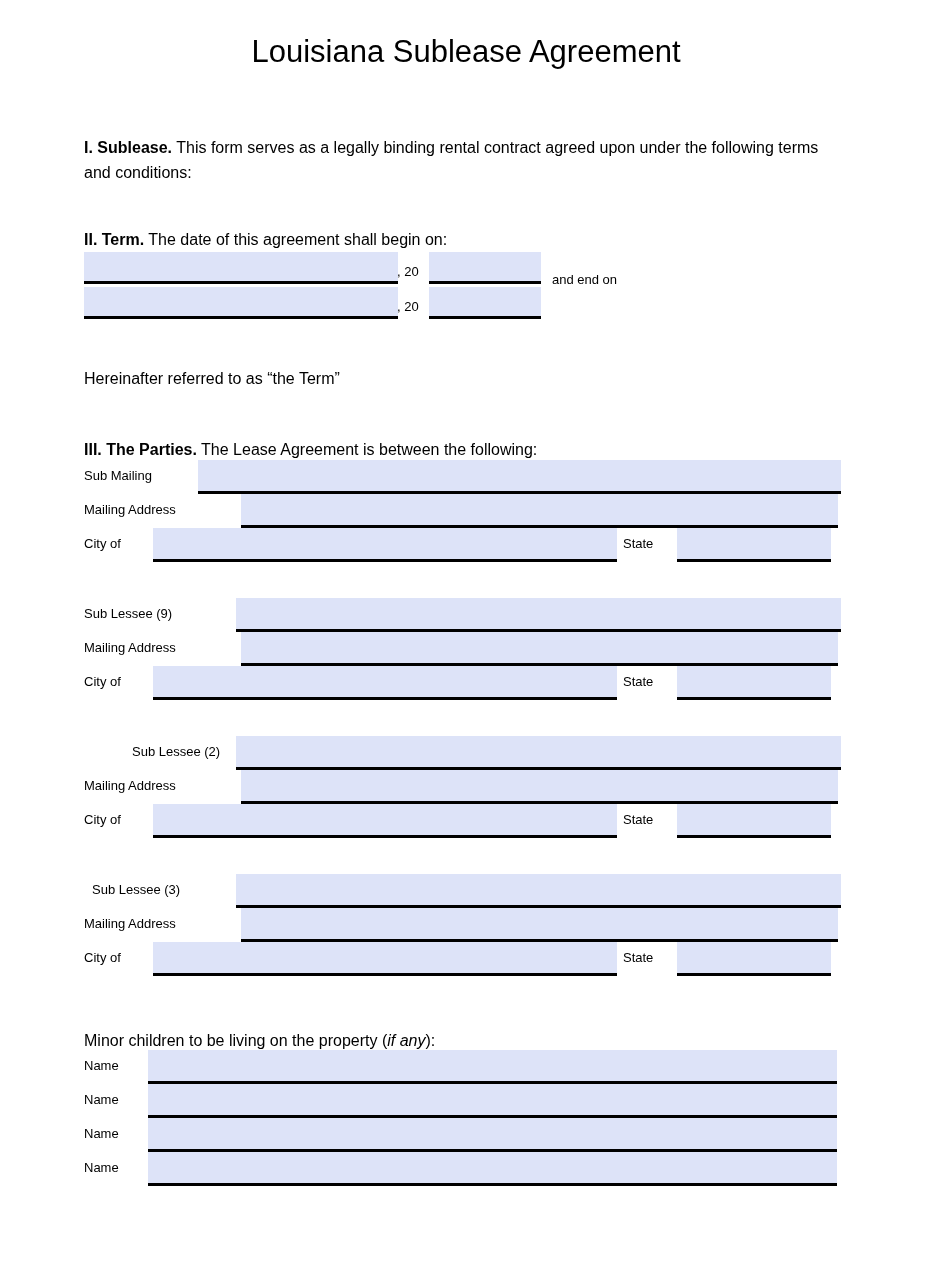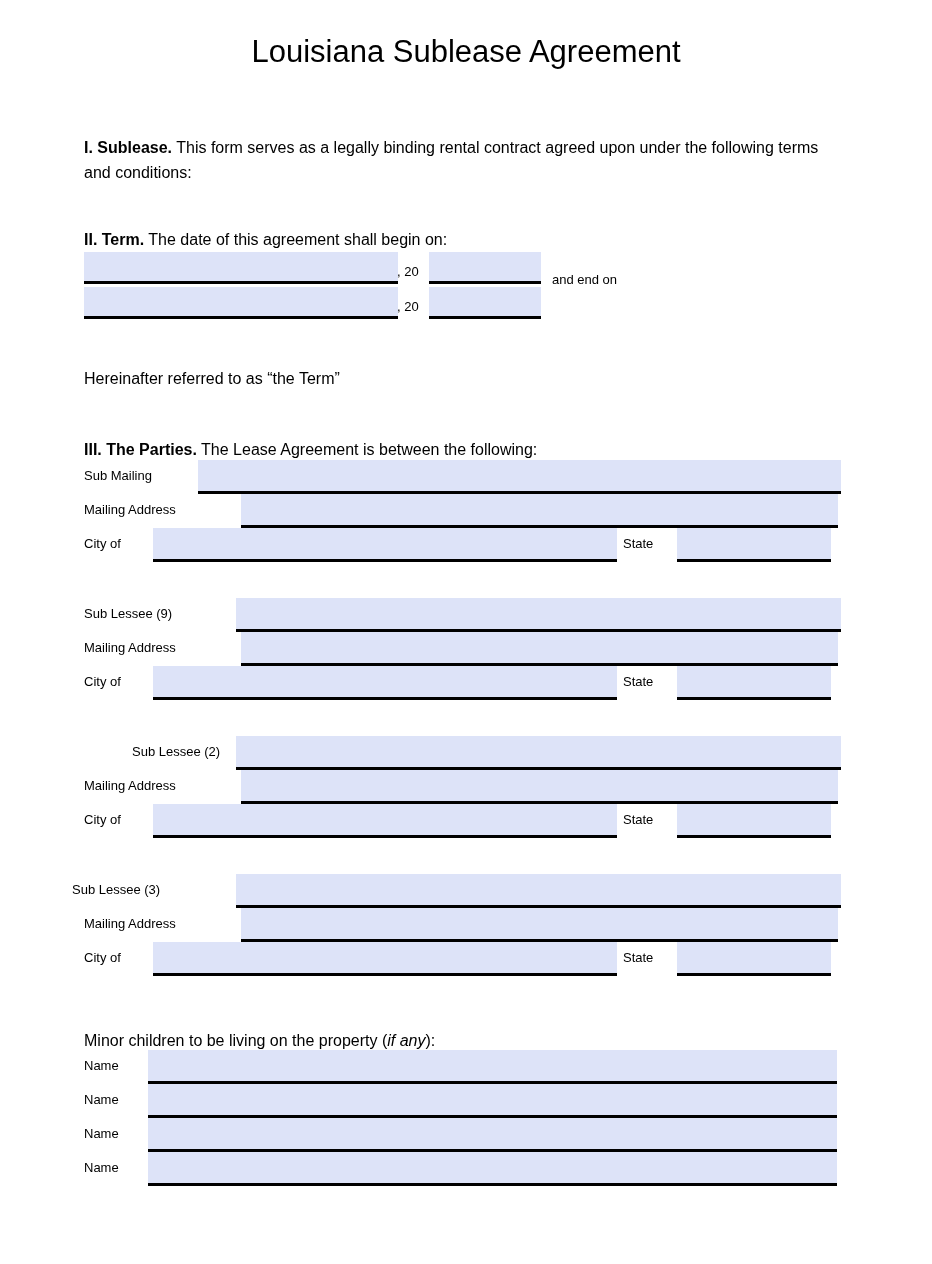--- a/index.html
+++ b/index.html
@@ -104,21 +104,21 @@
 
   <span class="lbl" style="left:84px; top:738px;margin-left:48px;">Sub Lessee (2)</span>
   <input class="ffield" style="left: 236px; top: 736px; width: 605px;" value="">
   <span class="lbl" style="left:84px; top:772px;">Mailing Address</span>
   <input class="ffield" style="left: 241px; top: 770px; width: 597px;" value="">
   <span class="lbl" style="left:84px; top:806px;">City of</span>
   <input class="ffield" style="left: 153px; top: 804px; width: 464px;" value="">
   <span class="lbl" style="left:623px; top:806px;">State</span>
   <input class="ffield" style="left: 677px; top: 804px; width: 154px;" value="">
 
-  <span class="lbl" style="left:72px; top:876px;text-align:right;">Sub Lessee (3)</span>
+  <span class="lbl" style="left:92px; top:876px;text-align:right;">Sub Lessee (3)</span>
   <input class="ffield" style="left: 236px; top: 874px; width: 605px;" value="">
   <span class="lbl" style="left:84px; top:910px;">Mailing Address</span>
   <input class="ffield" style="left: 241px; top: 908px; width: 597px;" value="">
   <span class="lbl" style="left:84px; top:944px;">City of</span>
   <input class="ffield" style="left: 153px; top: 942px; width: 464px;" value="">
   <span class="lbl" style="left:623px; top:944px;">State</span>
   <input class="ffield" style="left: 677px; top: 942px; width: 154px;" value="">
 
   <div class="para" style="left:84px; top:1028px; white-space:nowrap;">
     <span>Minor children to be living on the property (</span><span class="ital">if any</span><span>):</span>

